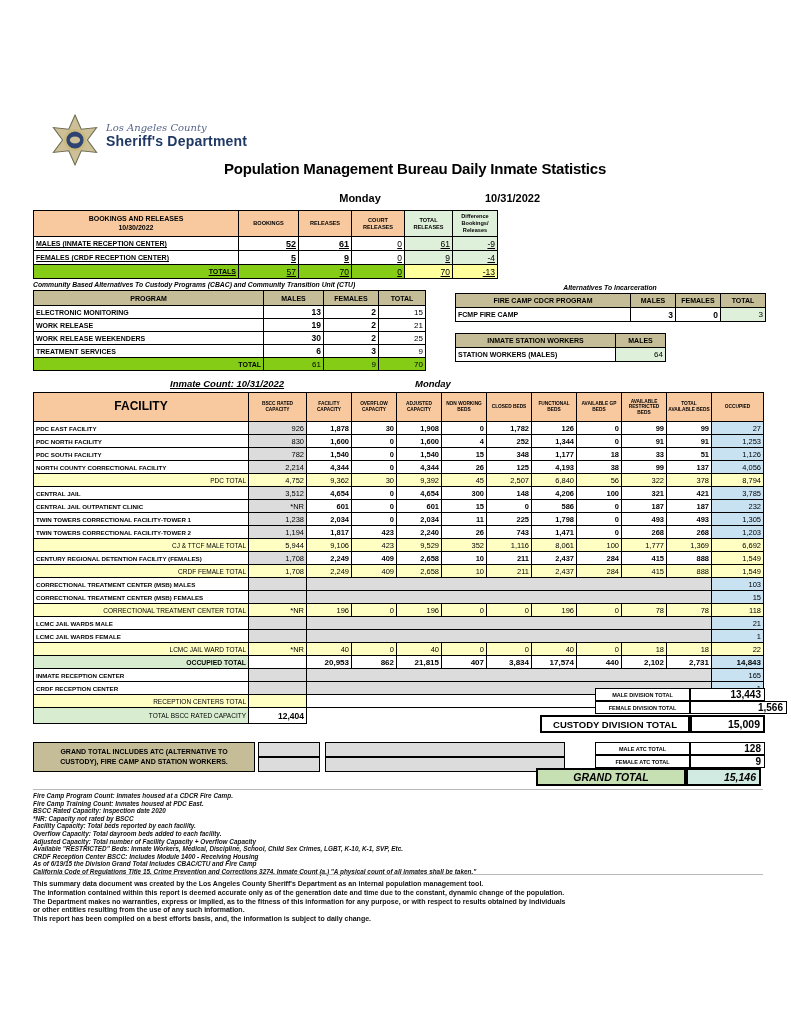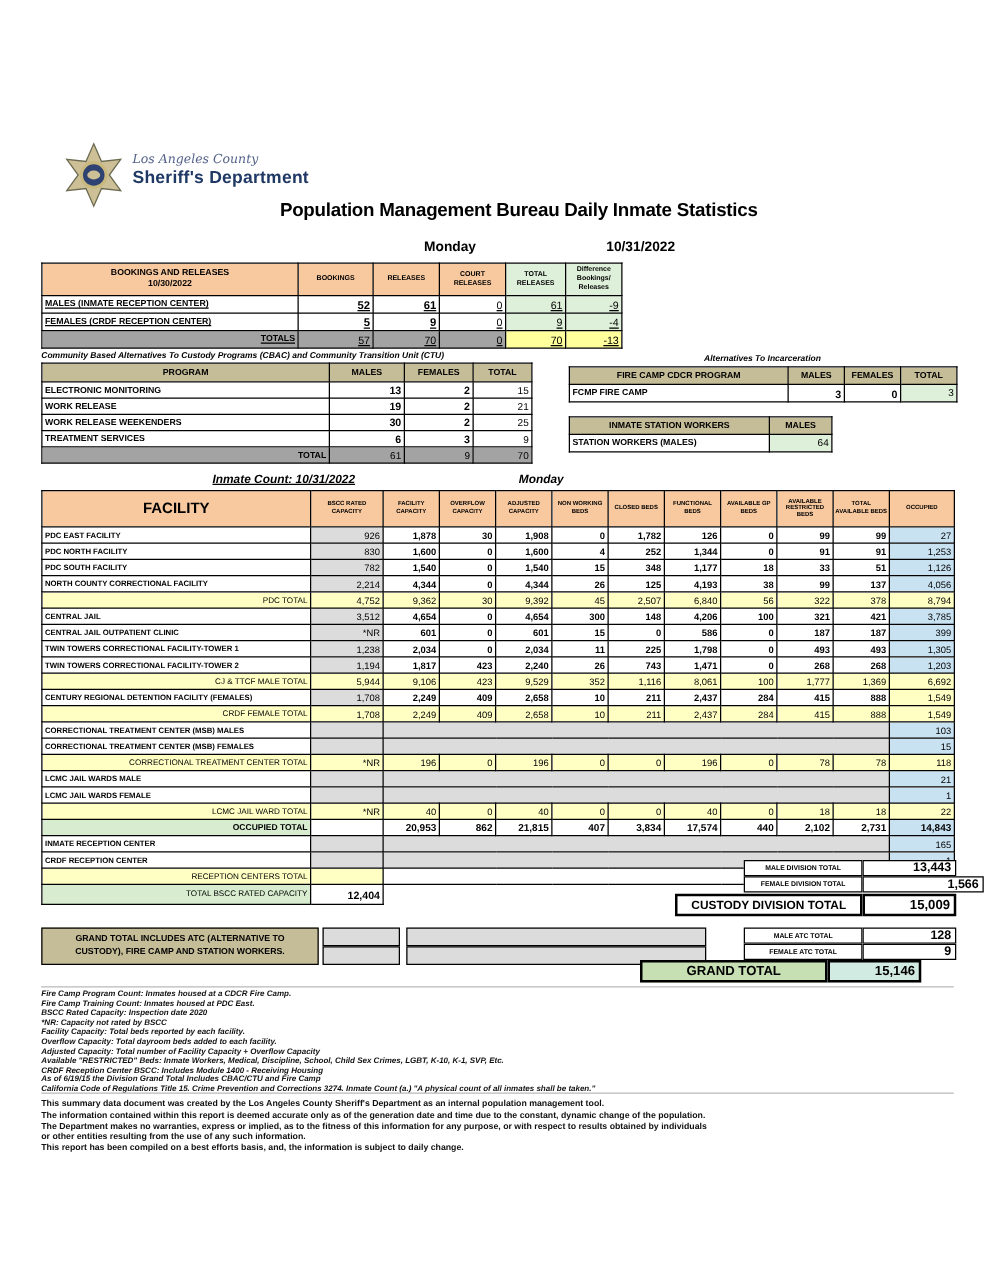--- a/index.html
+++ b/index.html
@@ -5,21 +5,21 @@
   html,body{margin:0;padding:0;background:#fff;}
   .page{position:relative;width:791px;height:1024px;background:#fff;overflow:hidden;
         font-family:"Liberation Sans",sans-serif;color:#000;}
   .abs{position:absolute;}
   table{border-collapse:collapse;table-layout:fixed;}
   td,th{border:1px solid #000;padding:0 2px;overflow:hidden;white-space:nowrap;vertical-align:middle;}
   
   .peach{background:#F8C99F;}
   .tan{background:#C4BD97;}
   .grn{background:#DFF0DA;}
-  .grn2{background:#a3a3a3;}
+  .grn2{background:#84cc16;}
   .ylw{background:#FFFFC4;}
   .ylwb{background:#FFFF9C;}
   .orng{background:#F4A763;}
   
   .agency1{font-family:"DejaVu Serif",serif;font-style:italic;font-size:10px;color:#56648a;}
   .agency2{font-size:14px;font-weight:bold;color:#1F3864;letter-spacing:.2px;}
   .title{font-size:15px;font-weight:bold;text-align:center;letter-spacing:-.2px;}
   .daydate{font-size:11px;font-weight:bold;}
   
   .bt th{font-size:5.6px;font-weight:bold;text-align:center;white-space:normal;line-height:1.25;}
@@ -359,21 +359,21 @@
           <td class="bscc">*NR</td>
           <td class="val">601</td>
           <td class="val">0</td>
           <td class="val">601</td>
           <td class="val">15</td>
           <td class="val">0</td>
           <td class="val">586</td>
           <td class="val">0</td>
           <td class="val">187</td>
           <td class="val">187</td>
-          <td class="occ">399</td>
+          <td class="occ">232</td>
         </tr>
         <tr class="k-data">
           <td class="lbl">TWIN TOWERS CORRECTIONAL FACILITY-TOWER 1</td>
           <td class="bscc">1,238</td>
           <td class="val">2,034</td>
           <td class="val">0</td>
           <td class="val">2,034</td>
           <td class="val">11</td>
           <td class="val">225</td>
           <td class="val">1,798</td>
@@ -552,21 +552,21 @@
 <div class="abs grybar" style="left:325px;top:742px;width:240px;height:15px;"></div>
 <div class="abs grybar" style="left:325px;top:757px;width:240px;height:15px;"></div>
 <div class="abs drow" style="left:595px;top:742px;">
   <div class="dl grn" style="width:95px;height:13px;">MALE ATC TOTAL</div>
   <div class="dv grn" style="width:75px;height:13px;">128</div>
 </div>
 <div class="abs drow" style="left:595px;top:755px;">
   <div class="dl grn" style="width:95px;height:13px;">FEMALE ATC TOTAL</div>
   <div class="dv grn" style="width:75px;height:13px;">9</div>
 </div>
-<div class="abs drow" style="left:512px;top:768px;">
+<div class="abs drow" style="left:536px;top:768px;font-style:italic;">
   <div class="dl thick" style="width:150px;height:18px;font-size:10.5px;background:#C6E0B4;">GRAND TOTAL</div>
   <div class="dv thick" style="width:75px;height:18px;font-size:10.5px;background:#D2EBE2;">15,146</div>
 </div>
 
 <div class="abs rule" style="left:33px;top:789px;width:730px;"></div>
 <div class="abs footnotes" style="left:33px;top:792px;width:730px;">
       <div>Fire Camp Program Count: Inmates housed at a CDCR Fire Camp.</div>
       <div>Fire Camp Training Count: Inmates housed at PDC East.</div>
       <div>BSCC Rated Capacity: Inspection date 2020</div>
       <div>*NR: Capacity not rated by BSCC</div>

